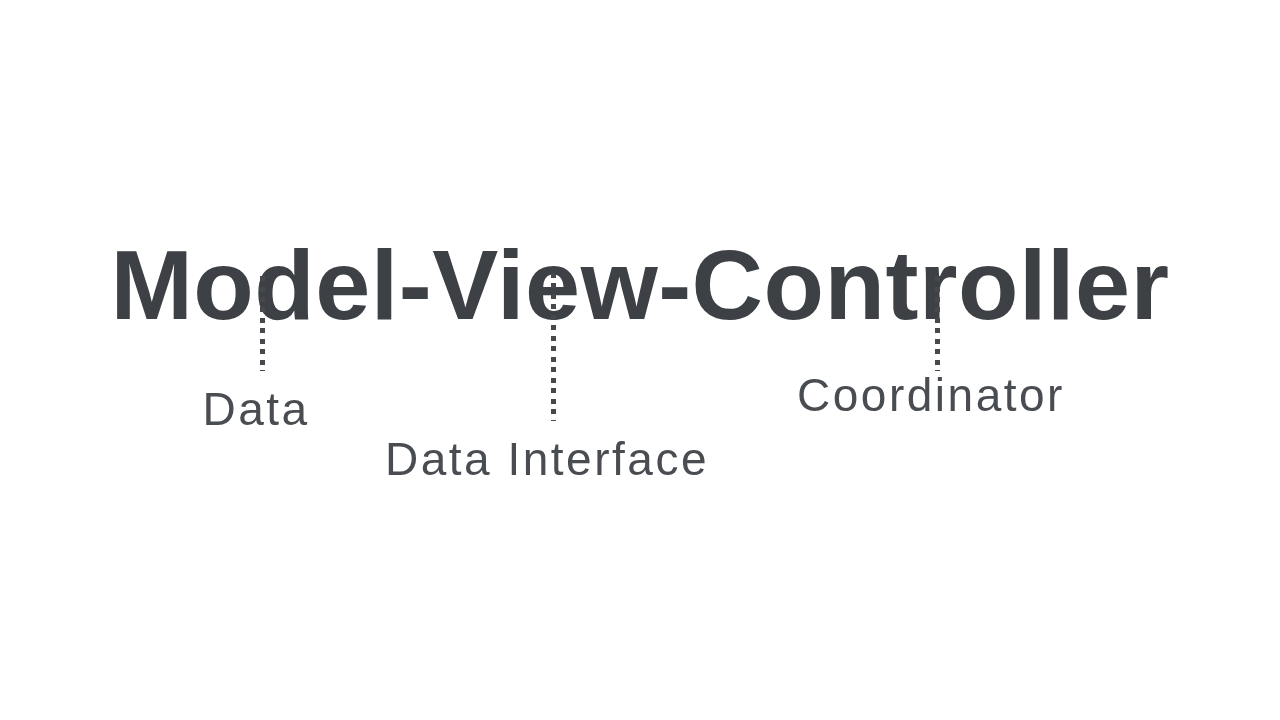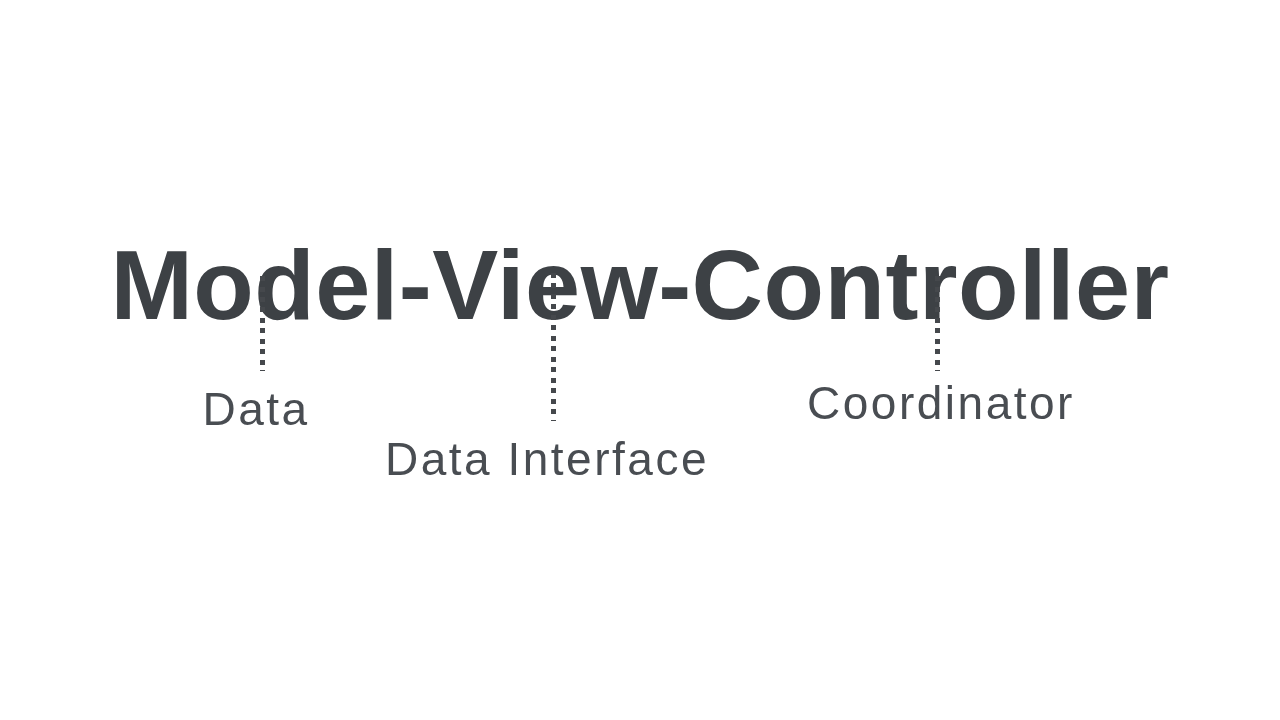--- a/index.html
+++ b/index.html
@@ -49,21 +49,21 @@
     font-size: 46px;
     font-weight: normal;
     letter-spacing: 2.5px;
     line-height: 1;
     color: var(--label-color, #494d52);
     white-space: nowrap;
     text-align: center;
   }
   .annotation-label.l-model      { left: 256px; top: 386px; }
   .annotation-label.l-view       { left: 547px; top: 436px; }
-  .annotation-label.l-controller { left: 931px; top: 380px; margin-left: 10px; }
+  .annotation-label.l-controller { left: 931px; top: 372px; }
 </style>
 </head>
 <body>
 
 <div class="stage" style="--bg: #ffffff; --title-color: #3d4145; --label-color: #494d52; --dot-color: #45484c;">
 
   <h1 class="slide-title">Model-View-Controller</h1>
 
   <div class="connector c-model"></div>
 

